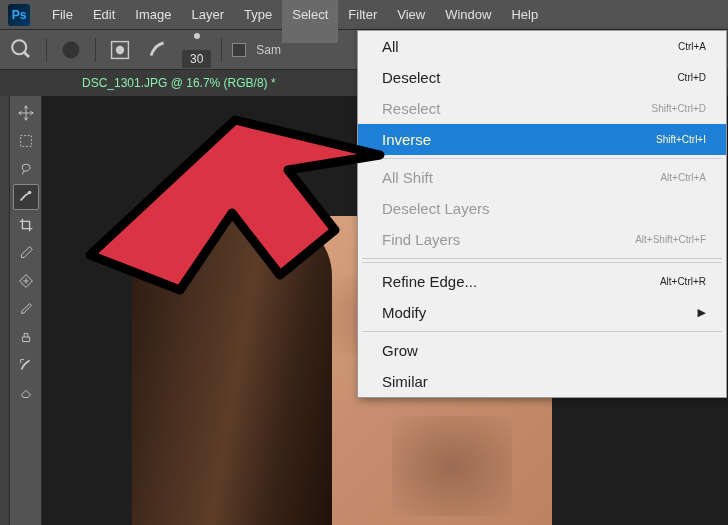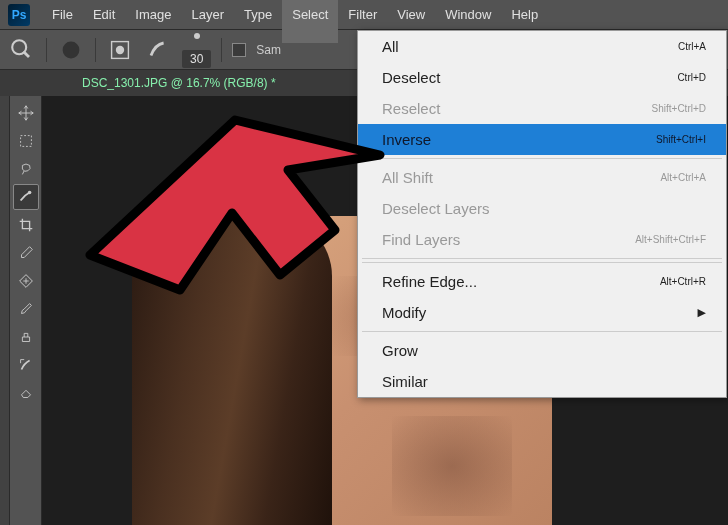--- a/index.html
+++ b/index.html
@@ -29,21 +29,21 @@
 
 .canvas-area { flex: 1; background: #1e1e1e; position: relative; overflow: hidden; }
 .photo { position: absolute; left: 90px; top: 120px; width: 420px; height: 380px; }
 .hair { position: absolute; left: 0; top: 0; width: 200px; height: 380px; background: linear-gradient(100deg, #2a1a12 0%, #4a3020 30%, #5c3d28 50%, #3a2418 70%, #1a0e08 100%); border-radius: 0 60px 0 0; }
 .skin { position: absolute; left: 140px; top: 0; width: 280px; height: 380px; background: linear-gradient(135deg, #d9a57e 0%, #c89070 40%, #b8805f 100%); }
 .shadow1 { position: absolute; left: 200px; top: 60px; width: 100px; height: 80px; background: radial-gradient(ellipse, rgba(120,70,50,0.3), transparent); }
 .shadow2 { position: absolute; left: 260px; top: 200px; width: 120px; height: 100px; background: radial-gradient(ellipse, rgba(100,60,45,0.4), transparent); }
 
 .dropdown { position: absolute; left: 357px; top: 30px; width: 370px; background: #f0f0f0; border: 1px solid #999; box-shadow: 2px 2px 8px rgba(0,0,0,0.4); z-index: 100; }
 .dd-item { display: flex; justify-content: space-between; align-items: center; padding: 7px 20px 7px 24px; font-size: 15px; color: #222; cursor: pointer; }
-.dd-item.highlighted { background: #1e7fd6; color: #0f172a; }
+.dd-item.highlighted { background: #1e7fd6; color: #fef9c3; }
 .dd-item.disabled { color: #999; }
 .dd-shortcut { font-size: 10px; }
 .dd-sep { height: 1px; background: #ccc; margin: 3px 4px; }
 .dd-submenu-arrow { font-size: 11px; }
 
 .big-arrow { position: absolute; left: 70px; top: 100px; z-index: 200; pointer-events: none; }
 </style>
 </head>
 <body>
 

